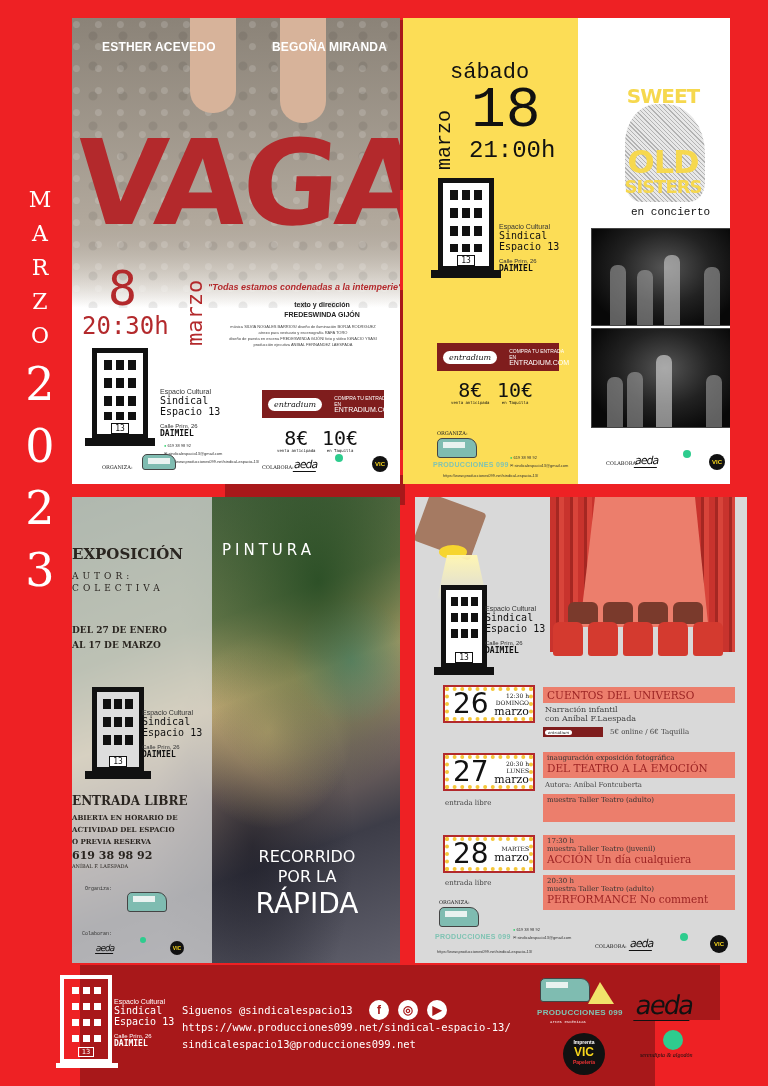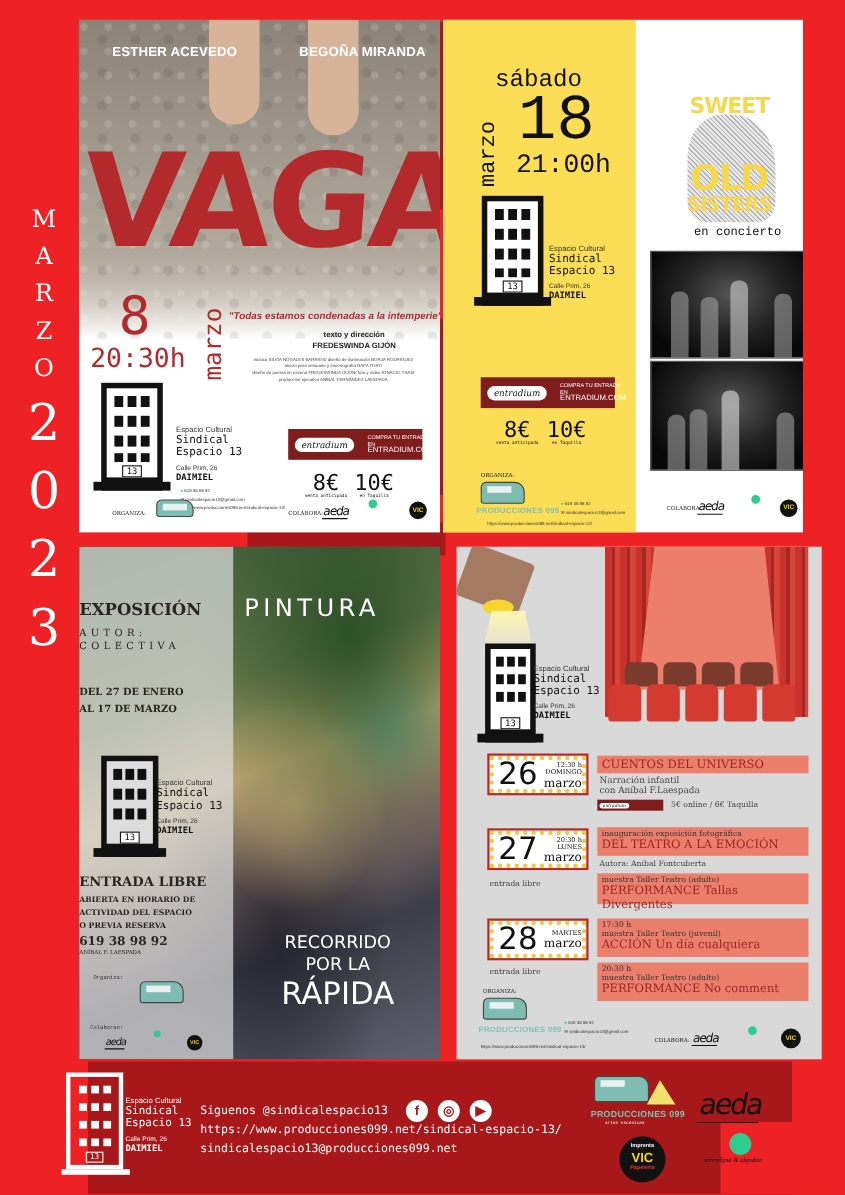--- a/index.html
+++ b/index.html
@@ -317,21 +317,21 @@
   <div class="expo-h" style="top:340px;font-size:7px;font-weight:bold">O PREVIA RESERVA</div>
   <div class="expo-h" style="top:352px;font-size:11px;font-weight:bold">619 38 98 92</div>
   <div class="expo-h" style="top:366px;font-size:5px">ANÍBAL F. LAESPADA</div>
   <div class="abs sans" style="left:13px;top:389px;font-size:5px;color:#333">Organiza:</div>
   <div class="van" style="left:55px;top:395px"></div>
   <div class="abs sans" style="left:10px;top:434px;font-size:5px;color:#333">Colaboran:</div>
   <div class="aeda" style="left:24px;top:446px;font-size:9px">aeda</div>
   <div class="logo-circle" style="left:68px;top:440px;width:6px;height:6px;background:#2ecc8e"></div>
   <div class="vic" style="left:98px;top:444px;width:14px;height:14px;line-height:14px;font-size:5px">VIC</div>
 
-  <div class="expo-big" style="left:150px;top:44px;font-size:22px;letter-spacing:4px;text-align:center">PINTURA</div>
+  <div class="expo-big" style="left:150px;top:44px;font-size:15px;letter-spacing:4px;text-align:center">PINTURA</div>
   <div class="expo-big" style="left:150px;width:170px;top:350px;font-size:16px;text-align:center">RECORRIDO</div>
   <div class="expo-big" style="left:150px;width:170px;top:370px;font-size:16px;text-align:center">POR LA</div>
   <div class="expo-big" style="left:150px;width:170px;top:390px;font-size:28px;text-align:center">RÁPIDA</div>
 </div>
 
 <div class="poster" id="teatro">
   <div class="stage-back"></div>
   <div class="curtain" style="left:135px;width:45px;clip-path:polygon(0 0,100% 0,60% 100%,0 100%)"></div>
   <div class="curtain" style="left:280px;width:40px;clip-path:polygon(0 0,100% 0,100% 100%,40% 100%)"></div>
   <div class="seat back" style="left:153px;top:105px"></div>
@@ -388,21 +388,20 @@
     <span class="meta"><span>20:30 h</span><br><span>LUNES</span><br><span class="m">marzo</span></span>
   </div>
   <div class="ev-note" style="left:30px;top:302px">entrada libre</div>
   <div class="ev-box" style="top:255px;height:26px">
     <div class="sub">inauguración exposición fotográfica</div>
     <div class="t">DEL TEATRO A LA EMOCIÓN</div>
   </div>
   <div class="ev-note" style="left:130px;top:284px">Autora: Aníbal Fontcuberta</div>
   <div class="ev-box" style="top:297px;height:28px">
     <div class="sub">muestra Taller Teatro (adulto)</div>
-    <div class="t">PERFORMANCE Tallas Divergentes</div>
   </div>
 
   <div class="marquee" style="top:340px">
     <span class="day">28</span>
     <span class="meta"><span>MARTES</span><br><span class="m">marzo</span></span>
   </div>
   <div class="ev-note" style="left:30px;top:382px">entrada libre</div>
   <div class="ev-box" style="top:338px;height:35px">
     <div class="sub">17:30 h</div>
     <div class="sub">muestra Taller Teatro (juvenil)</div>

